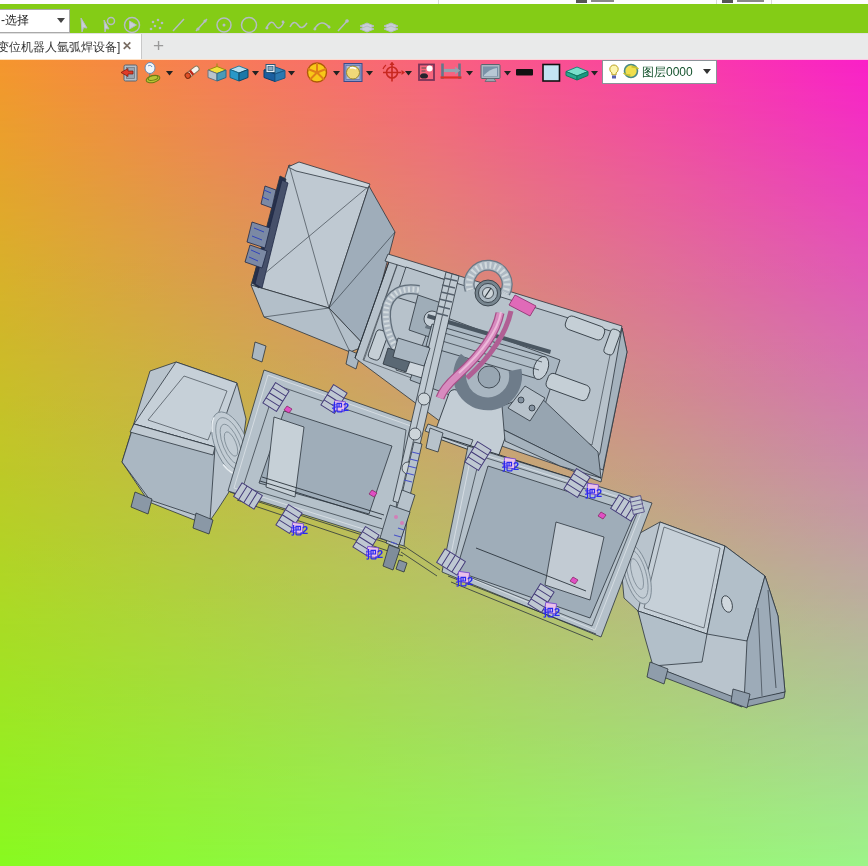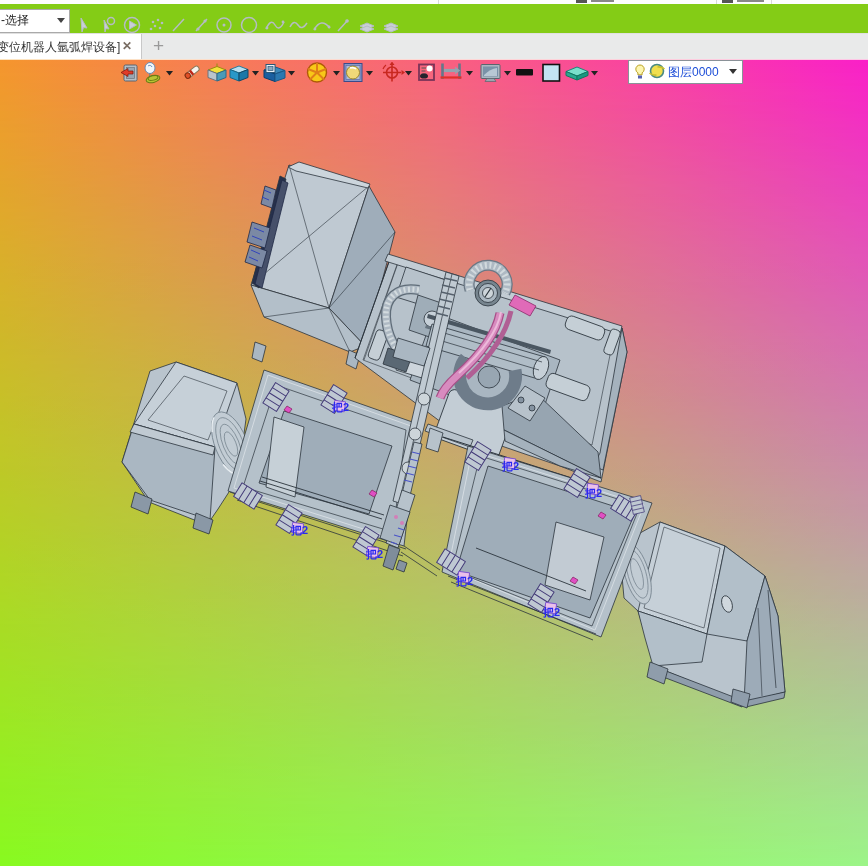--- a/index.html
+++ b/index.html
@@ -24,22 +24,22 @@
   .tab .x{position:absolute;left:122px;top:5px;font-size:12px;color:#7a6e64;font-weight:bold;}
   .plus{position:absolute;left:153px;top:1px;font-size:19px;color:#9a9a9a;}
   .vp{position:absolute;left:0;top:59px;width:868px;height:807px;
       background:linear-gradient(90deg,#f5962e,#f9627e 50%,#fa20c8);}
   .vp .grn{position:absolute;left:0;top:0;width:868px;height:807px;
       background:linear-gradient(90deg,#88fa20,#9cf588);
       -webkit-mask-image:linear-gradient(to bottom,rgba(0,0,0,0),rgba(0,0,0,1));
       mask-image:linear-gradient(to bottom,rgba(0,0,0,0),rgba(0,0,0,1));}
   .vp .topline{position:absolute;left:0;top:0;width:868px;height:1px;background:rgba(255,255,240,0.75);}
   .ftb{position:absolute;left:0;top:3px;width:868px;height:22px;}
-  .combo2{position:absolute;left:628px;top:-2px;width:113px;height:22px;background:#fff;
-          border:1px solid #8a9298;font-size:12px;color:#1d4ed8;}
+  .combo2{position:absolute;left:602px;top:-2px;width:113px;height:22px;background:#fff;
+          border:1px solid #8a9298;font-size:12px;color:#14532d;}
   .combo2 .txt{position:absolute;left:39px;top:3px;}
   .combo2 .arr{position:absolute;right:5px;top:8px;width:0;height:0;
                border-left:4px solid transparent;border-right:4px solid transparent;
                border-top:5px solid #333;}
   #model{position:absolute;left:0;top:0;width:868px;height:807px;}
 </style>
 </head>
 <body>
   <div class="topstrip">
     <div class="ts-sep" style="left:438px"></div>

